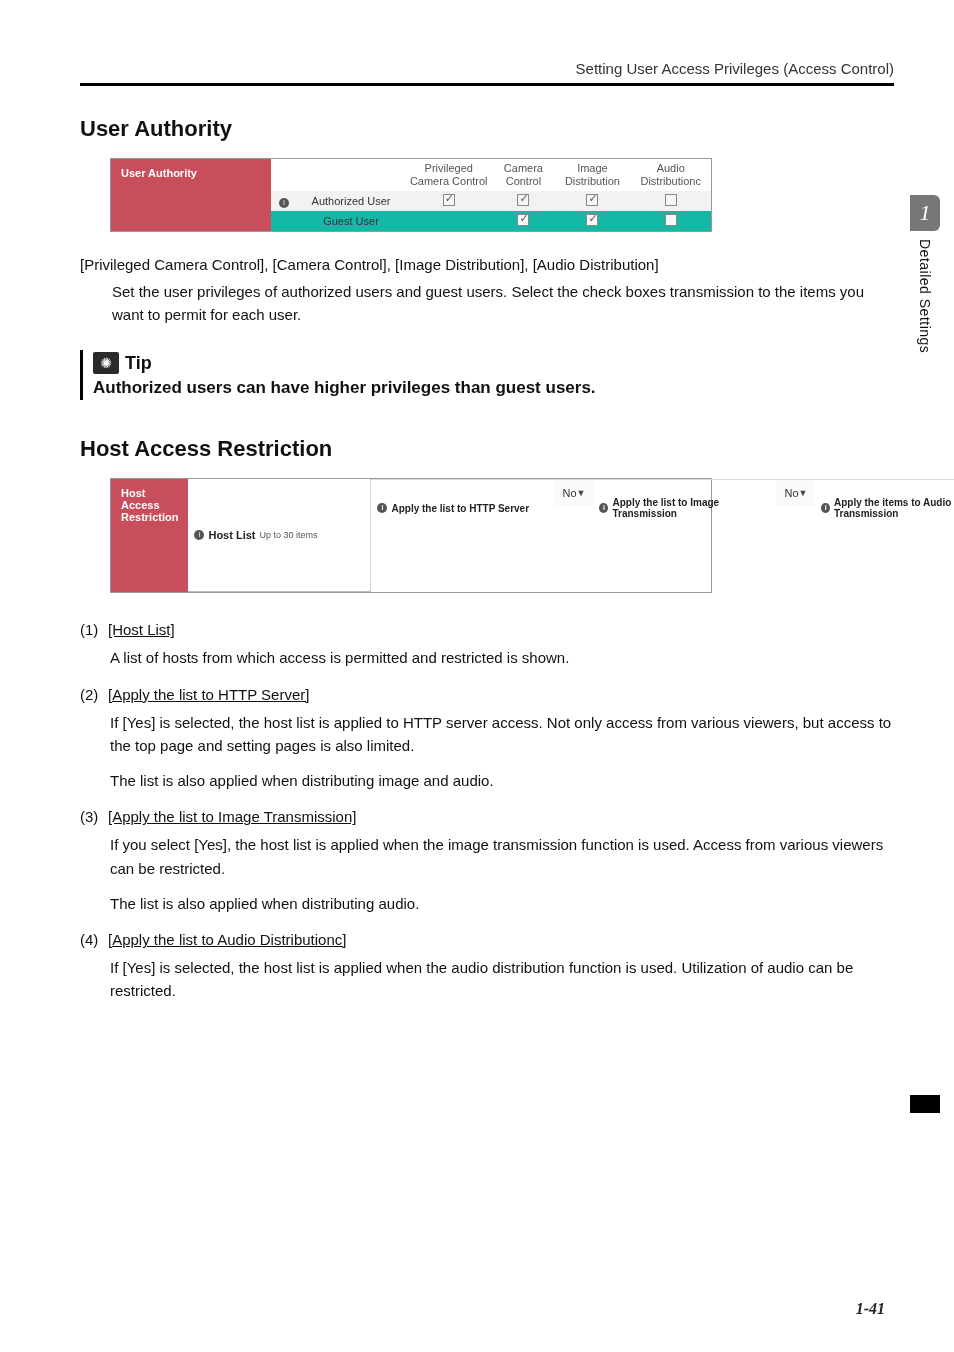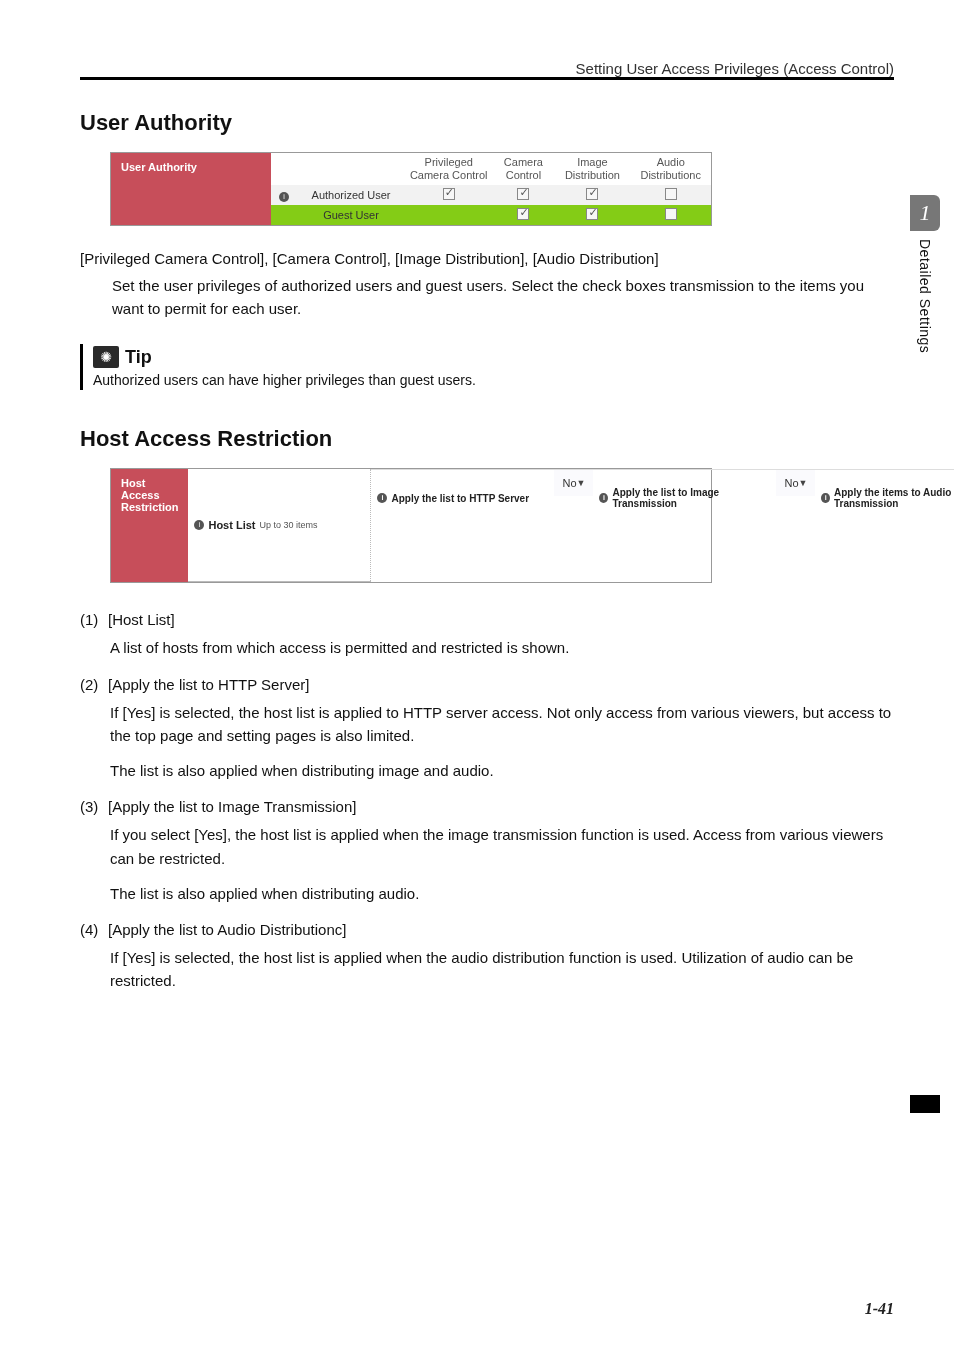--- a/index.html
+++ b/index.html
@@ -14,20 +14,21 @@
     min-height: 1352px;
     position: relative;
     margin: 0 auto;
     box-sizing: border-box;
     padding: 60px 60px 60px 80px;
   }
   .running-header {
     text-align: right;
     font-size: 15px;
     color: #333;
+    margin-bottom: 6px;
   }
   .hr-thick {
     border: none;
     border-top: 3px solid #000;
     margin: 0 0 30px 0;
   }
   h2.section-title {
     font-size: 22px;
     font-weight: bold;
     margin: 20px 0 16px 0;
@@ -74,21 +75,21 @@
     text-align: right;
     white-space: nowrap;
     padding-right: 6px;
     color: #333;
     width: 100px;
   }
   .ua-row {
     background: #f2f2f2;
   }
   .ua-row.alt {
-    background: #84cc16;
+    background: #14b8a6;
   }
   .info-dot {
     display: inline-block;
     width: 10px;
     height: 10px;
     background: #555;
     border-radius: 50%;
     font-size: 7px;
     color: #fff;
     line-height: 10px;
@@ -143,21 +144,22 @@
     align-items: center;
     justify-content: center;
     font-size: 14px;
     border-radius: 2px;
   }
   .tip-label {
     font-size: 18px;
     font-weight: bold;
   }
   .tip-text {
-    font-size: 14px;
+    font-size: 17px;
+    font-weight: bold;
   }
   
   .har-panel {
     display: flex;
     border: 1px solid #999;
     margin-left: 30px;
     margin-bottom: 26px;
     width: 600px;
     font-size: 11px;
   }
@@ -235,20 +237,21 @@
     font-size: 9px;
     color: #444;
   }
   
   .num-item {
     margin: 14px 0 8px 0;
   }
   .num-head {
     font-size: 15px;
     line-height: 1.4;
+    text-decoration: underline;
   }
   .num-head .n {
     display: inline-block;
     width: 28px;
   }
   .num-body {
     font-size: 15px;
     padding-left: 30px;
     line-height: 1.55;
     margin-top: 6px;
@@ -288,21 +291,21 @@
   .side-marker {
     position: absolute;
     right: 14px;
     top: 1095px;
     width: 30px;
     height: 18px;
     background: #000;
   }
   .page-num {
     position: absolute;
-    right: 60px;
+    right: 69px;
     bottom: 34px;
     font-size: 16px;
     font-style: italic;
     font-weight: bold;
     font-family: Georgia, 'Times New Roman', serif;
     color: #222;
   }
 </style>
 </head>
 <body>

